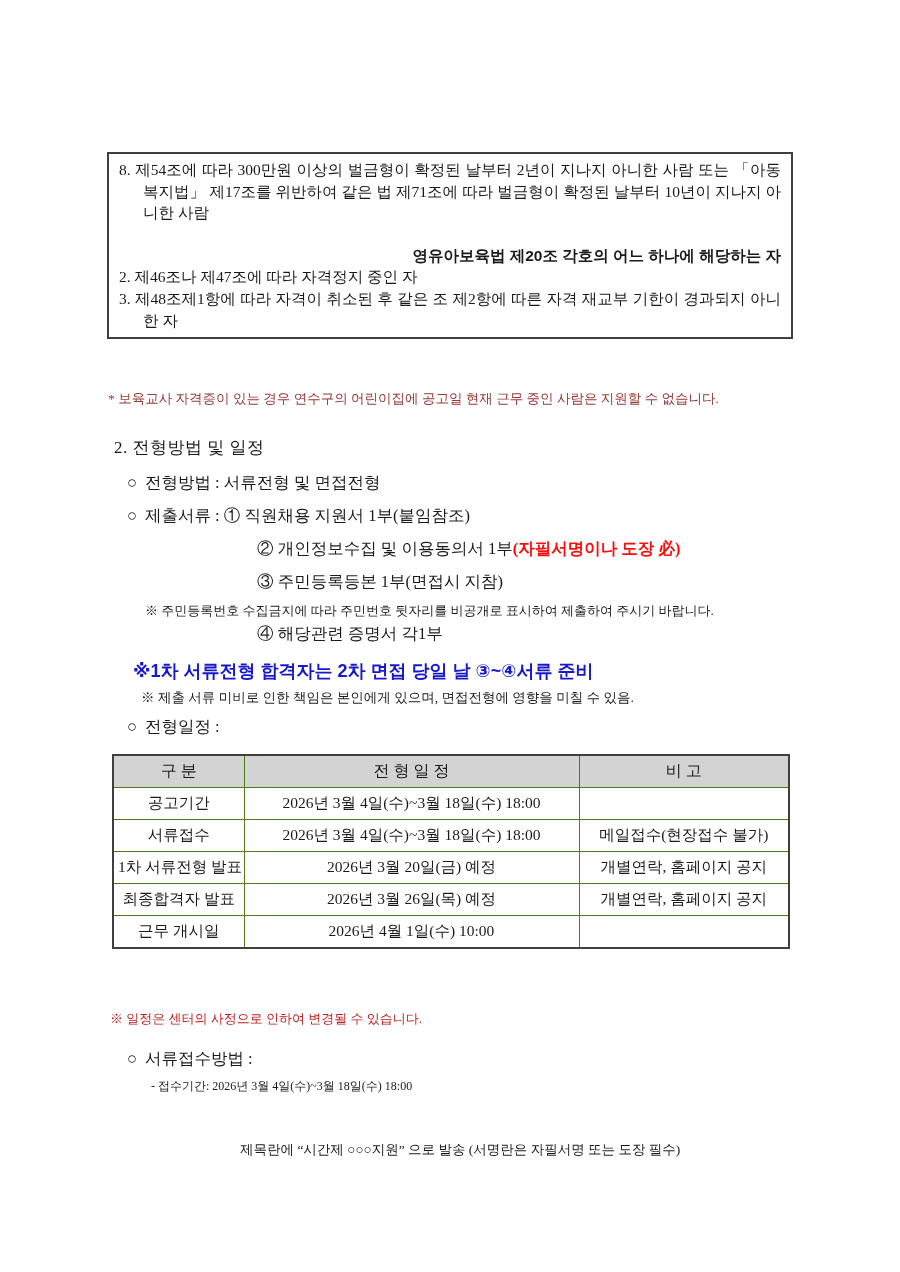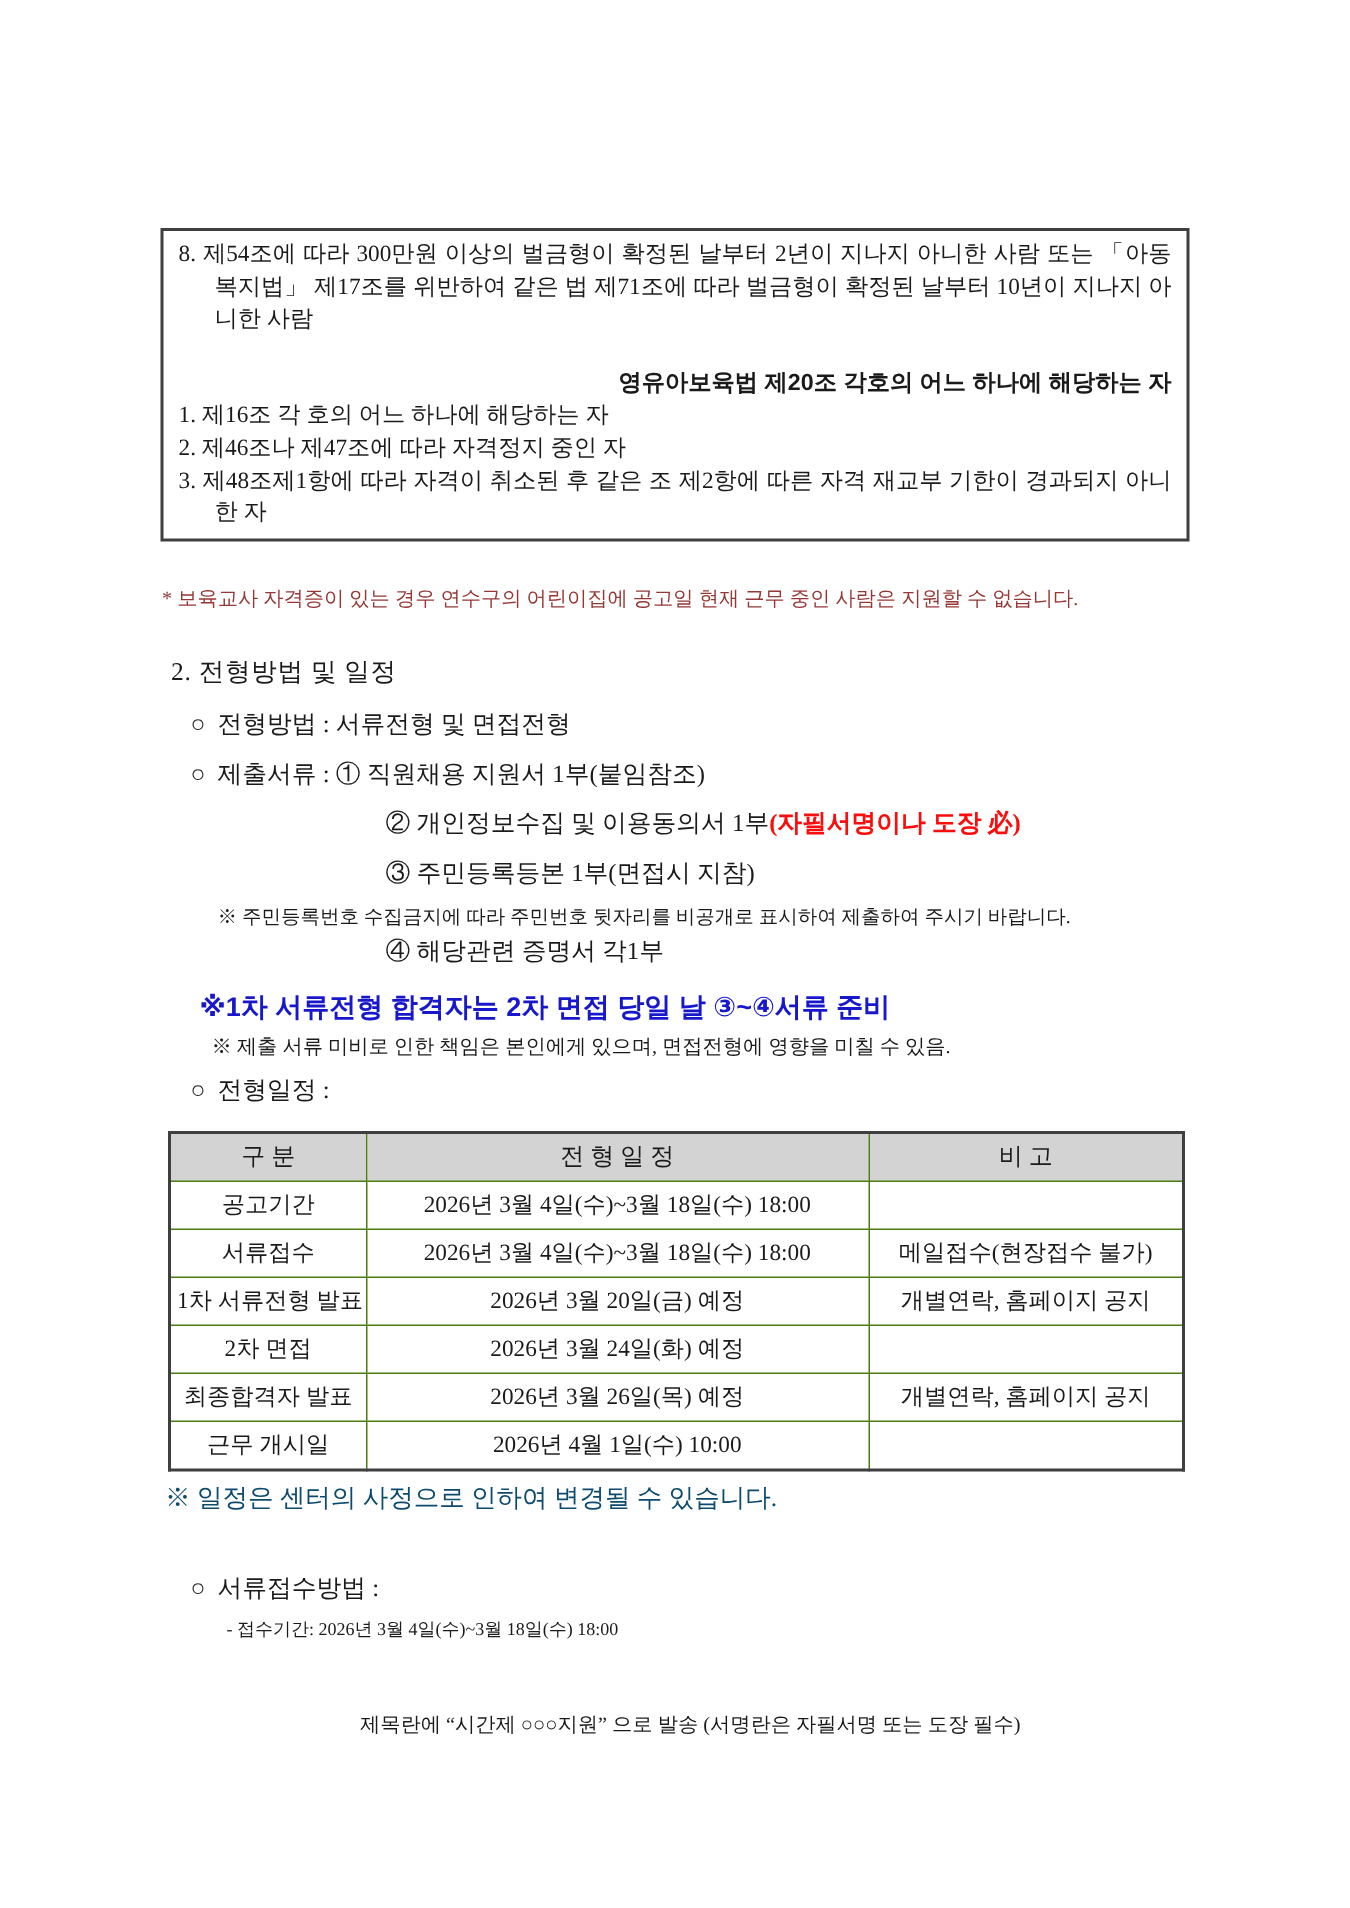--- a/index.html
+++ b/index.html
@@ -22,21 +22,21 @@
   .abs{position:absolute;white-space:nowrap;}
   .footnote{font-size:13.5px;color:#953735;}
   .sec-title{font-size:17px;letter-spacing:0.5px;}
   .line16{font-size:16.5px;}
   .bullet{display:inline-block;margin-right:8px;}
   .smallnote{font-size:13px;color:#1a1a1a;}
   .bluenote{
     font-family:"Liberation Sans","DejaVu Sans",sans-serif;font-weight:bold;
     font-size:18px;color:#1717cc;
   }
-  .rednote{color:#0c4a6e;font-size:17px;}
+  .rednote{color:#b91c1c;font-size:13px;margin-top:23px;}
   .redseg{color:#fb0d0d;font-weight:bold;}
   
   table.sched{
     position:absolute;left:112px;top:754px;width:677px;
     border-collapse:collapse;table-layout:fixed;
     font-size:15.5px;text-align:center;color:#1a1a1a;
   }
   table.sched th,table.sched td{
     border:1px solid #4d7c0f;height:31px;padding:0 4px;
     font-weight:normal;overflow:hidden;white-space:nowrap;
@@ -52,21 +52,20 @@
 </style>
 </head>
 <body>
 
 <div class="page">
 
   <div class="elig-box">
     <p><span>8.</span> <span>제54조에 따라 300만원 이상의 벌금형이 확정된 날부터 2년이 지나지 아니한 사람 또는 「아동복지법」 제17조를 위반하여 같은 법 제71조에 따라 벌금형이 확정된 날부터 10년이 지나지 아니한 사람</span></p>
     <div class="gap"></div>
     <p class="subhead">영유아보육법 제20조 각호의 어느 하나에 해당하는 자</p>
-    <p><span>1.</span> <span>제16조 각 호의 어느 하나에 해당하는 자</span></p>
     <p><span>2.</span> <span>제46조나 제47조에 따라 자격정지 중인 자</span></p>
     <p><span>3.</span> <span>제48조제1항에 따라 자격이 취소된 후 같은 조 제2항에 따른 자격 재교부 기한이 경과되지 아니한 자</span></p>
   </div>
 
   <div class="abs footnote" style="left:108px;top:390px;">* 보육교사 자격증이 있는 경우 연수구의 어린이집에 공고일 현재 근무 중인 사람은 지원할 수 없습니다.</div>
 
   <div class="abs sec-title" style="left:114px;top:436px;">2. 전형방법 및 일정</div>
 
   <div class="abs line16" style="left:127px;top:472px;">
     <span class="bullet">○</span><span>전형방법 : 서류전형 및 면접전형</span>
@@ -117,25 +116,20 @@
         <td>서류접수</td>
         <td>2026년 3월 4일(수)~3월 18일(수) 18:00</td>
         <td>메일접수(현장접수 불가)</td>
       </tr>
       <tr>
         <td>1차 서류전형 발표</td>
         <td>2026년 3월 20일(금) 예정</td>
         <td>개별연락, 홈페이지 공지</td>
       </tr>
       <tr>
-        <td>2차 면접</td>
-        <td>2026년 3월 24일(화) 예정</td>
-        <td></td>
-      </tr>
-      <tr>
         <td>최종합격자 발표</td>
         <td>2026년 3월 26일(목) 예정</td>
         <td>개별연락, 홈페이지 공지</td>
       </tr>
       <tr>
         <td>근무 개시일</td>
         <td>2026년 4월 1일(수) 10:00</td>
         <td></td>
       </tr>
     </tbody>

